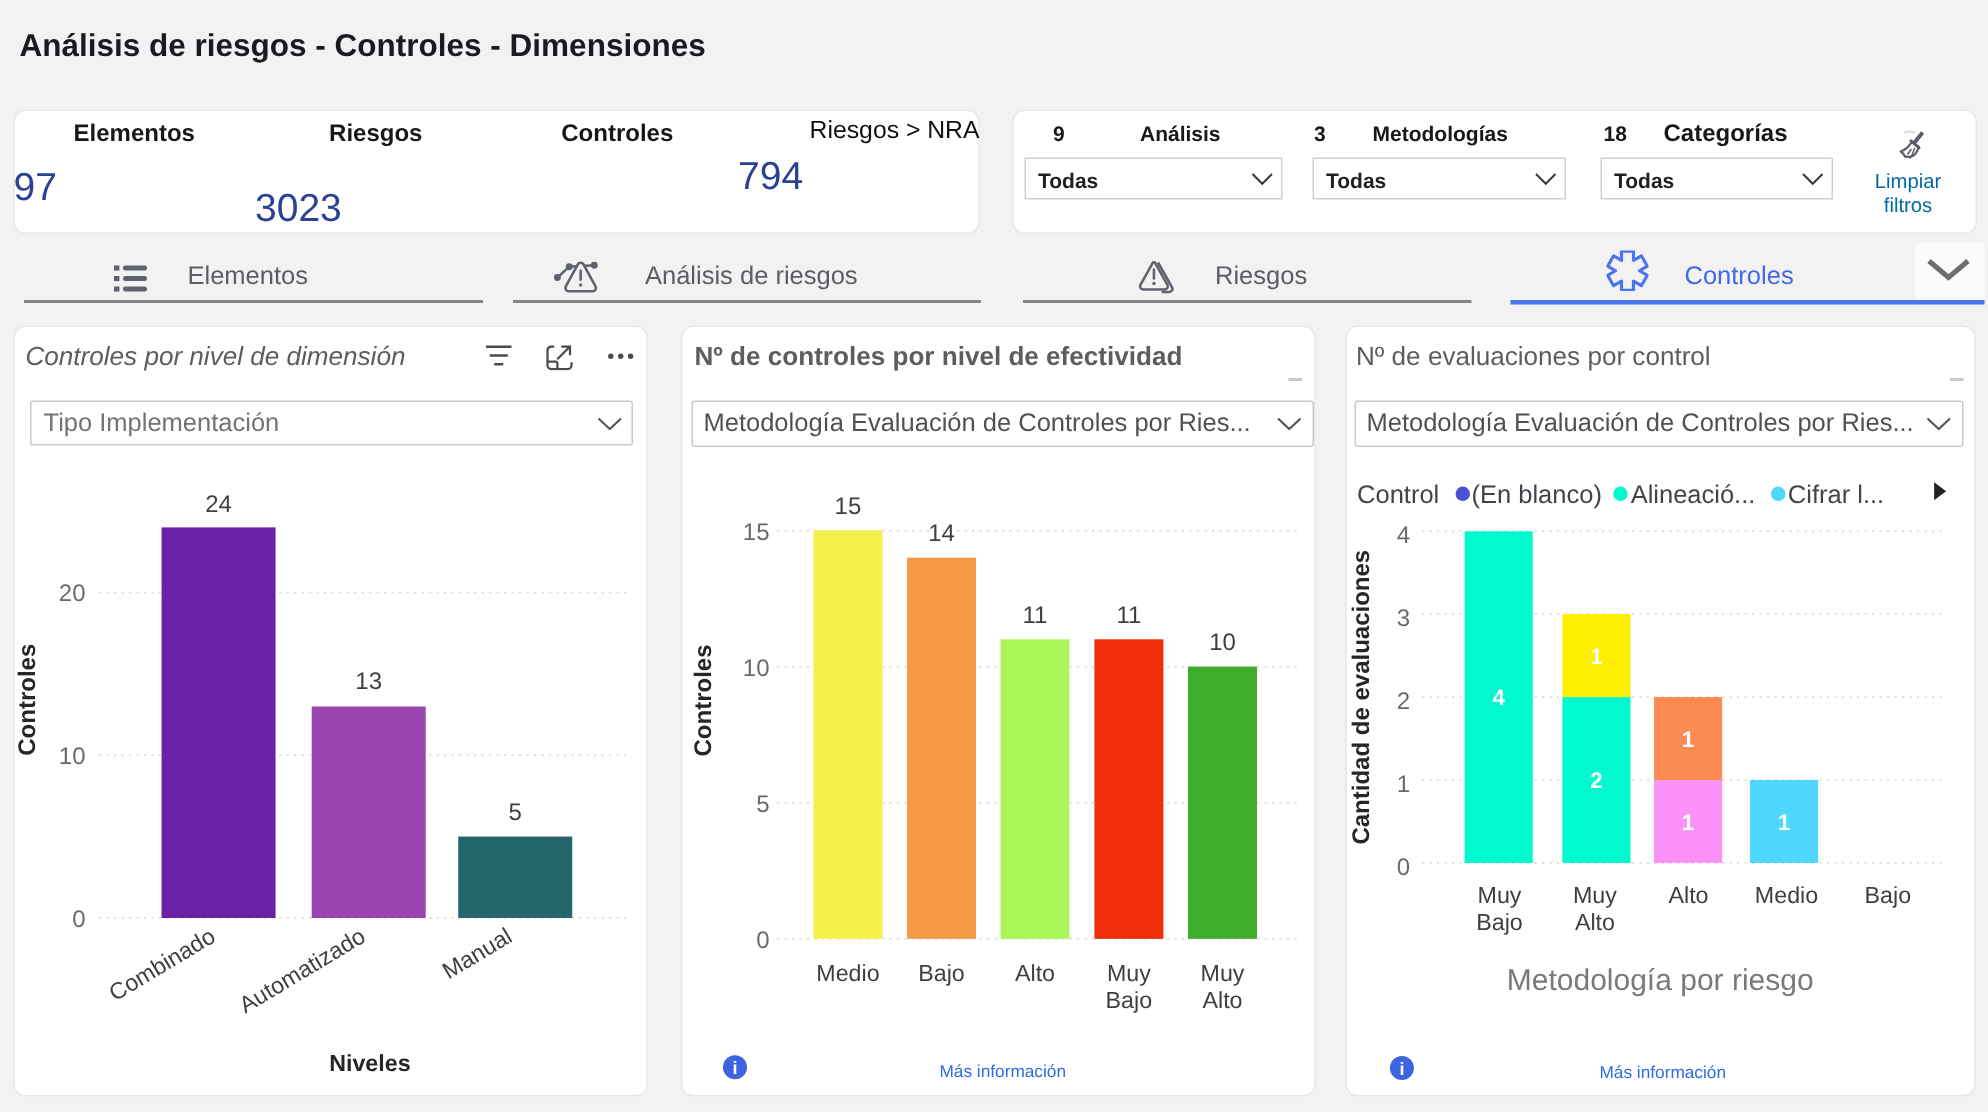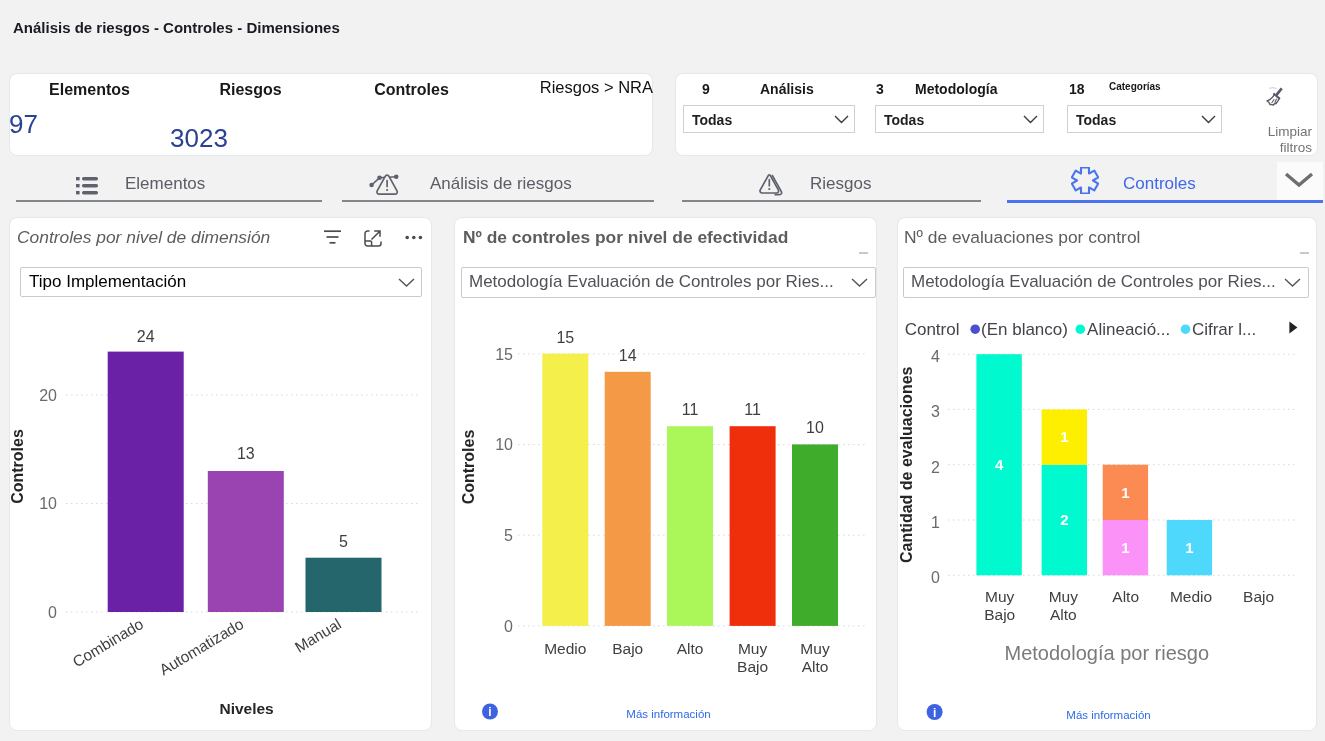--- a/index.html
+++ b/index.html
@@ -10,73 +10,74 @@
   .kpi-label{font-weight:bold;font-size:16px;color:#181818;text-align:center;}
   .kpi-value{font-size:26px;color:#2B4193;}
   .dd{position:absolute;background:#fff;border:1px solid #C8C8C8;box-sizing:border-box;}
   .tabline{position:absolute;height:2px;background:#85868C;top:200px;}
   .tabtxt{position:absolute;font-size:17px;color:#5D5C66;}
   svg text{font-family:"Liberation Sans", sans-serif;}
 </style>
 </head>
 <body>
 
-<div class="abs" style="left:13px;top:19px;font-size:15px;font-weight:bold;color:#1B1A22;">Análisis de riesgos - Controles - Dimensiones</div>
+<div class="abs" style="left:13px;top:19px;font-size:21px;font-weight:bold;color:#1B1A22;">Análisis de riesgos - Controles - Dimensiones</div>
 
 <div class="card" style="left:9px;top:73px;width:644px;height:83px;"></div>
 <div class="abs" style="left:9px;top:81px;width:644px;display:flex;">
   <div style="width:161px;">
       <div class="kpi-label">Elementos</div>
       <div class="kpi-value" style="margin-top:10px;">97</div>
     </div>
   <div style="width:161px;">
       <div class="kpi-label">Riesgos</div>
       <div class="kpi-value" style="margin-top:24px;">3023</div>
     </div>
   <div style="width:161px;">
       <div class="kpi-label">Controles</div>
     </div>
   <div style="width:161px;margin-top:-3px;">
       <div style="font-size:16.5px;color:#111;text-align:right;">Riesgos &gt; NRA</div>
+      <div class="kpi-value" style="margin-top:5px;">794</div>
     </div>
 </div>
 
 <div class="card" style="left:675px;top:73px;width:643px;height:83px;"></div>
 <div class="abs" style="left:702px;top:81px;font-size:14px;font-weight:bold;color:#181818;">9</div>
 <div class="abs" style="left:760px;top:81px;font-size:14px;font-weight:bold;color:#181818;">Análisis</div>
 <div class="dd" style="left:683px;top:105px;width:172px;height:28px;border-color:#D2D0CE;"></div>
 <div class="abs" style="left:692px;top:112px;font-size:14px;font-weight:bold;color:#1f1f1f;">Todas</div>
 <svg class="abs" style="left:834px;top:115px;" width="15" height="9" viewBox="0 0 15 9">
     <path d="M1 1 L7.5 7.5 L14 1" fill="none" stroke="#3a3a3a" stroke-width="1.4"></path>
   </svg>
 
 <div class="abs" style="left:876px;top:81px;font-size:14px;font-weight:bold;color:#181818;">3</div>
-<div class="abs" style="left:915px;top:81px;font-size:14px;font-weight:bold;color:#181818;">Metodología</div>
+<div class="abs" style="left:915px;top:81px;font-size:14px;font-weight:bold;color:#181818;">Metodologías</div>
 <div class="dd" style="left:875px;top:105px;width:169px;height:28px;border-color:#D2D0CE;"></div>
 <div class="abs" style="left:884px;top:112px;font-size:14px;font-weight:bold;color:#1f1f1f;">Todas</div>
 <svg class="abs" style="left:1023px;top:115px;" width="15" height="9" viewBox="0 0 15 9">
     <path d="M1 1 L7.5 7.5 L14 1" fill="none" stroke="#3a3a3a" stroke-width="1.4"></path>
   </svg>
 
 <div class="abs" style="left:1069px;top:81px;font-size:14px;font-weight:bold;color:#181818;">18</div>
-<div class="abs" style="left:1109px;top:81px;font-size:10px;font-weight:bold;color:#181818;">Categorías</div>
+<div class="abs" style="left:1109px;top:81px;font-size:16px;font-weight:bold;color:#181818;">Categorías</div>
 <div class="dd" style="left:1067px;top:105px;width:155px;height:28px;border-color:#D2D0CE;"></div>
 <div class="abs" style="left:1076px;top:112px;font-size:14px;font-weight:bold;color:#1f1f1f;">Todas</div>
 <svg class="abs" style="left:1201px;top:115px;" width="15" height="9" viewBox="0 0 15 9">
     <path d="M1 1 L7.5 7.5 L14 1" fill="none" stroke="#3a3a3a" stroke-width="1.4"></path>
   </svg>
 
 <svg class="abs" style="left:1263px;top:85px;" width="25" height="25" viewBox="0 0 26 26">
   <path d="M7 3.5 C9.5 2.5 12 2.8 13.5 3.6" stroke="#D8D8D8" stroke-width="1.3" fill="none" stroke-linecap="round"></path>
   <path d="M19.5 3.5 L13.6 10.8" stroke="#5A5A68" stroke-width="2.7" fill="none"></path>
   <path d="M11.4 9.3 L17.0 13.9" stroke="#5A5A68" stroke-width="2.1" fill="none" stroke-linecap="round"></path>
   <path d="M11.6 10.6 C9.6 13.6 7.2 15.6 4.2 16.6 C5.8 17.4 6.8 18.6 7.3 20.3 C8.7 20.2 9.7 19.8 10.7 20.9 C11.3 19.8 12.2 19.4 13.6 19.3 C15.1 17.5 16.2 15.6 16.9 13.7" fill="none" stroke="#5A5A68" stroke-width="1.5" stroke-linejoin="round" stroke-linecap="round"></path>
   <path d="M9.3 18.2 L11.5 15.2 M12.4 18.6 L13.9 14.6" stroke="#5A5A68" stroke-width="1.1" stroke-linecap="round"></path>
 </svg>
-<div class="abs" style="left:1232px;top:124px;width:80px;text-align:right;font-size:13.5px;color:#737373;line-height:16px;">Limpiar<br>filtros</div>
+<div class="abs" style="left:1232px;top:113px;width:80px;text-align:center;font-size:13.5px;color:#0369a1;line-height:16px;">Limpiar<br>filtros</div>
 
 <div class="tabline" style="left:16px;width:306px;"></div>
 <div class="tabline" style="left:342px;width:312px;"></div>
 <div class="tabline" style="left:682px;width:299px;"></div>
 <div class="abs" style="left:1277px;top:162px;width:46px;height:38px;background:#FBFBFB;"></div>
 <div class="tabline" style="left:1007px;width:316px;background:#4A73EF;height:2.5px;"></div>
 <svg class="abs" style="left:1283px;top:171px;" width="32" height="18" viewBox="0 0 32 18">
     <path d="M3 3 L16 14 L29 3" fill="none" stroke="#6E6E6E" stroke-width="3.4"></path>
   </svg>
 
@@ -132,21 +133,21 @@
   <path d="M5.5 1 L3.5 1 A2.5 2.5 0 0 0 1 3.5 L1 13.5 A2.5 2.5 0 0 0 3.5 16 L14.5 16 A2.5 2.5 0 0 0 17 13.5 L17 11.5" fill="none" stroke="#4B4B4B" stroke-width="1.5"></path>
   <path d="M1 11 L6.5 11 A1.2 1.2 0 0 1 7.6 12 L7.6 16" fill="none" stroke="#4B4B4B" stroke-width="1.5"></path>
   <path d="M7.5 9.5 L15.8 1.2 M10.2 1 L16 1 L16 6.8" fill="none" stroke="#4B4B4B" stroke-width="1.5"></path>
 </svg>
 <svg class="abs" style="left:405px;top:235px;" width="18" height="5" viewBox="0 0 18 5">
   <circle cx="2.2" cy="2.5" r="1.8" fill="#4B4B4B"></circle>
     <circle cx="8.8" cy="2.5" r="1.8" fill="#4B4B4B"></circle>
     <circle cx="15.4" cy="2.5" r="1.8" fill="#4B4B4B"></circle>
 </svg>
 <div class="dd" style="left:20px;top:267px;width:402px;height:30px;border-radius:2px;border-color:#CACACA;"></div>
-<div class="abs" style="left:29px;top:272px;font-size:17px;color:#000000;">Tipo Implementación</div>
+<div class="abs" style="left:29px;top:272px;font-size:17px;color:#737373;">Tipo Implementación</div>
 <svg class="abs" style="left:398px;top:278px;" width="17" height="9" viewBox="0 0 17 9">
     <path d="M1 1 L8.5 8 L16 1" fill="none" stroke="#555" stroke-width="1.4"></path>
   </svg>
 <div class="abs" style="left:463px;top:227px;font-size:17.4px;color:#5D5D5D;font-weight:bold;">Nº de controles por nivel de efectividad</div>
 <div class="abs" style="left:859px;top:252px;width:9px;height:2px;background:#C9C9C9;"></div>
 <div class="dd" style="left:461px;top:267px;width:415px;height:31px;border-radius:2px;border-color:#CACACA;"></div>
 <div class="abs" style="left:469px;top:272px;font-size:17px;color:#515057;">Metodología Evaluación de Controles por Ries...</div>
 <svg class="abs" style="left:851px;top:278px;" width="17" height="9" viewBox="0 0 17 9">
     <path d="M1 1 L8.5 8 L16 1" fill="none" stroke="#555" stroke-width="1.4"></path>
   </svg>

